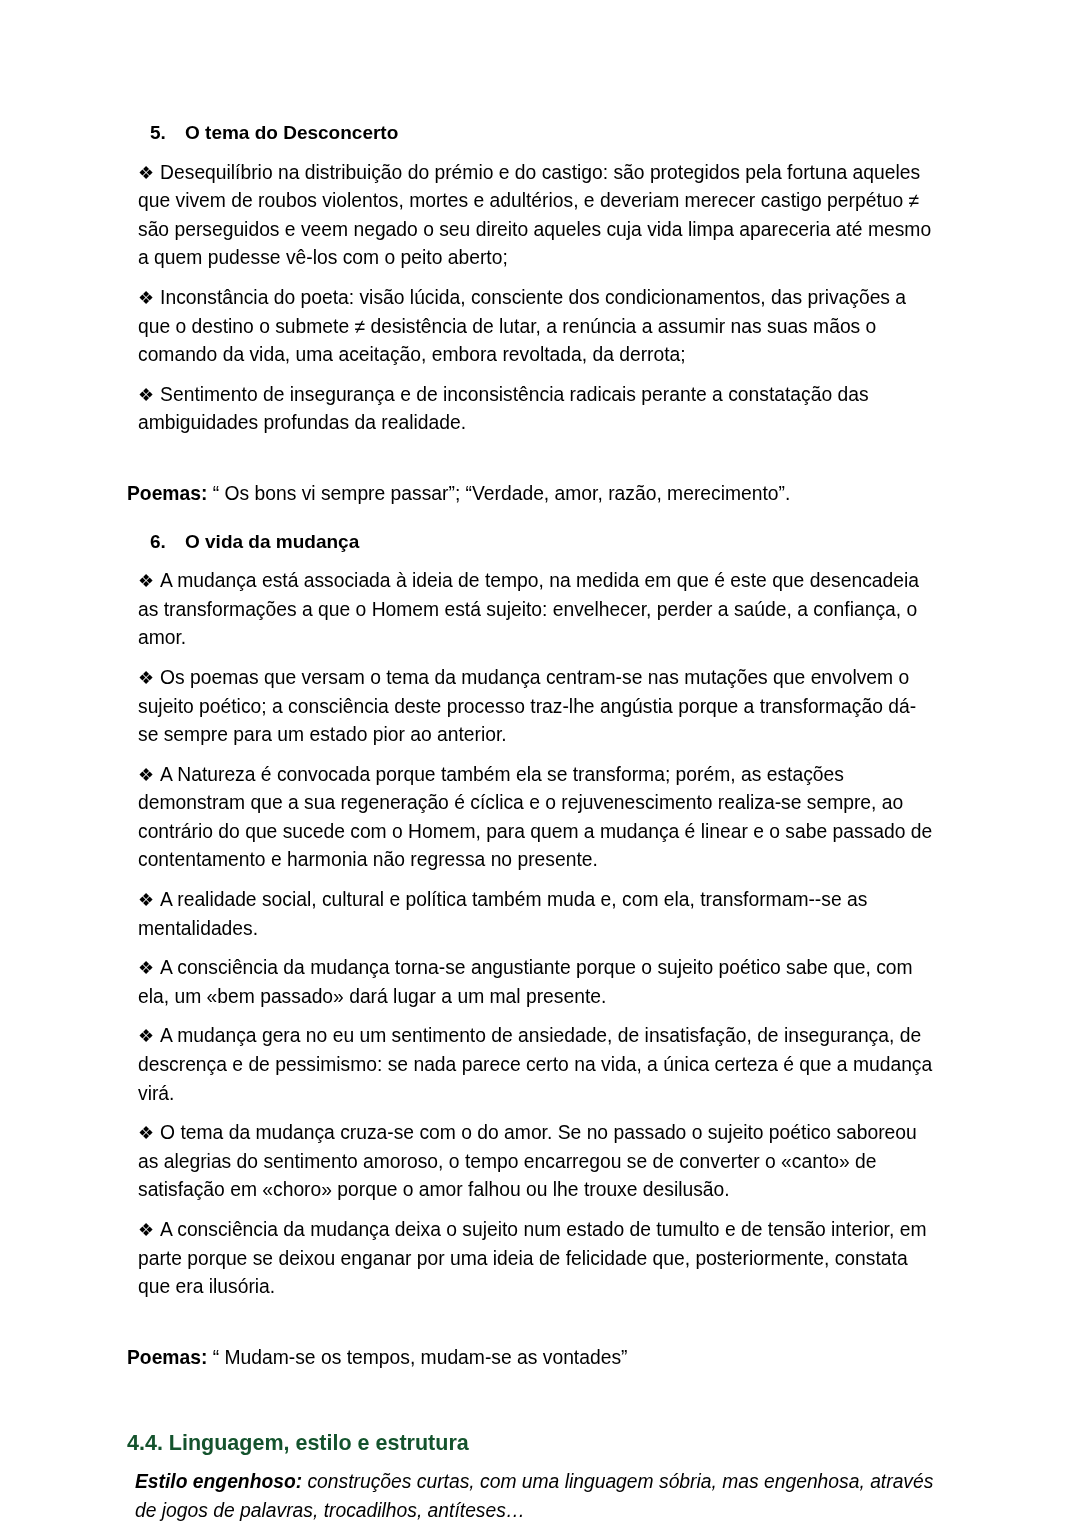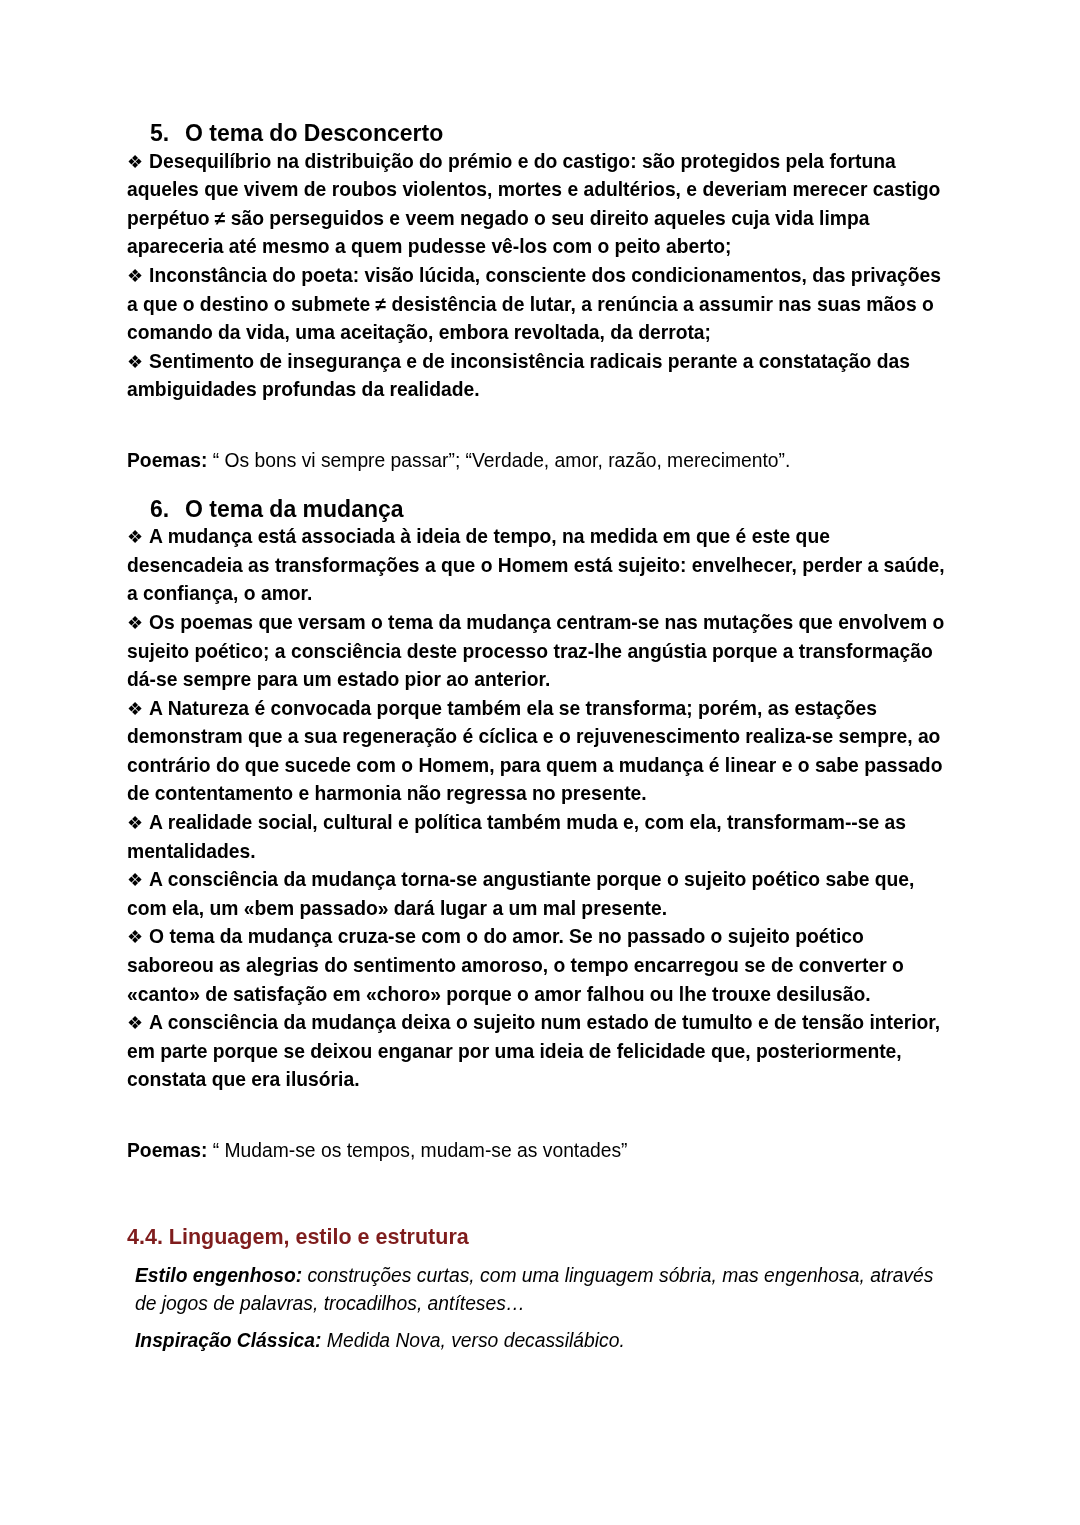--- a/index.html
+++ b/index.html
@@ -15,45 +15,44 @@
     width: 1080px;
     height: 1525px;
     padding: 119px 0 0 127px;
   }
   .content {
     width: 818px;
     font-size: 19.3px;
     line-height: 28.6px;
   }
   .num-heading {
-    font-size: 23px;
+    font-size: 19px;
     line-height: 28.6px;
     font-weight: bold;
     color: #000000;
   }
   .num-heading .num {
     display: inline-block;
     margin-left: 23px;
     width: 35px;
   }
   .bullet {
-    margin: 0;
-    font-weight: bold;
+    margin: 11px;
   }
   .bullet-glyph {
     font-size: 0.93em;
     margin-right: 6px;
   }
   .poemas {
     margin-top: 42px;
     margin-bottom: 19px;
   }
   .poemas .lead, .style-line .lead { font-weight: bold; }
   .sub-heading {
-    color: #7f1d1d;
+    color: #14532d;
     font-size: 21.5px;
     line-height: 30px;
     font-weight: bold;
     margin-top: 56px;
     margin-bottom: 10px;
   }
   .style-line { margin: 8px; font-style: italic; }
 </style>
 </head>
 <body>
@@ -65,27 +64,28 @@
       <h2 class="num-heading"><span class="num">5.</span><span class="ht">O tema do Desconcerto</span></h2>
 
       <p class="bullet"><span class="bullet-glyph">❖</span><span class="bullet-text">Desequilíbrio na distribuição do prémio e do castigo: são protegidos pela fortuna aqueles que vivem de roubos violentos, mortes e adultérios, e deveriam merecer castigo perpétuo ≠ são perseguidos e veem negado o seu direito aqueles cuja vida limpa apareceria até mesmo a quem pudesse vê-los com o peito aberto;</span></p>
       <p class="bullet"><span class="bullet-glyph">❖</span><span class="bullet-text">Inconstância do poeta: visão lúcida, consciente dos condicionamentos, das privações a que o destino o submete ≠ desistência de lutar, a renúncia a assumir nas suas mãos o comando da vida, uma aceitação, embora revoltada, da derrota;</span></p>
       <p class="bullet"><span class="bullet-glyph">❖</span><span class="bullet-text">Sentimento de insegurança e de inconsistência radicais perante a constatação das ambiguidades profundas da realidade.</span></p>
 
       <p class="poemas"><span class="lead">Poemas:</span><span> “ Os bons vi sempre passar”; “Verdade, amor, razão, merecimento”.</span></p>
     </section>
 
     <section>
-      <h2 class="num-heading"><span class="num">6.</span><span class="ht">O tema da mudança</span></h2>
+      <h2 class="num-heading"><span class="num">6.</span><span class="ht">O vida da mudança</span></h2>
 
       <p class="bullet"><span class="bullet-glyph">❖</span><span class="bullet-text">A mudança está associada à ideia de tempo, na medida em que é este que desencadeia as transformações a que o Homem está sujeito: envelhecer, perder a saúde, a confiança, o amor.</span></p>
       <p class="bullet"><span class="bullet-glyph">❖</span><span class="bullet-text">Os poemas que versam o tema da mudança centram-se nas mutações que envolvem o sujeito poético; a consciência deste processo traz-lhe angústia porque a transformação dá-se sempre para um estado pior ao anterior.</span></p>
       <p class="bullet"><span class="bullet-glyph">❖</span><span class="bullet-text">A Natureza é convocada porque também ela se transforma; porém, as estações demonstram que a sua regeneração é cíclica e o rejuvenescimento realiza-se sempre, ao contrário do que sucede com o Homem, para quem a mudança é linear e o sabe passado de contentamento e harmonia não regressa no presente.</span></p>
       <p class="bullet"><span class="bullet-glyph">❖</span><span class="bullet-text">A realidade social, cultural e política também muda e, com ela, transformam--se as mentalidades.</span></p>
       <p class="bullet"><span class="bullet-glyph">❖</span><span class="bullet-text">A consciência da mudança torna-se angustiante porque o sujeito poético sabe que, com ela, um «bem passado» dará lugar a um mal presente.</span></p>
+      <p class="bullet"><span class="bullet-glyph">❖</span><span class="bullet-text">A mudança gera no eu um sentimento de ansiedade, de insatisfação, de insegurança, de descrença e de pessimismo: se nada parece certo na vida, a única certeza é que a mudança virá.</span></p>
       <p class="bullet"><span class="bullet-glyph">❖</span><span class="bullet-text">O tema da mudança cruza-se com o do amor. Se no passado o sujeito poético saboreou as alegrias do sentimento amoroso, o tempo encarregou se de converter o «canto» de satisfação em «choro» porque o amor falhou ou lhe trouxe desilusão.</span></p>
       <p class="bullet"><span class="bullet-glyph">❖</span><span class="bullet-text">A consciência da mudança deixa o sujeito num estado de tumulto e de tensão interior, em parte porque se deixou enganar por uma ideia de felicidade que, posteriormente, constata que era ilusória.</span></p>
 
       <p class="poemas"><span class="lead">Poemas:</span><span> “ Mudam-se os tempos, mudam-se as vontades”</span></p>
     </section>
 
     <h3 class="sub-heading">4.4. Linguagem, estilo e estrutura</h3>
 
     <p class="style-line"><span class="lead">Estilo engenhoso:</span><span> construções curtas, com uma linguagem sóbria, mas engenhosa, através de jogos de palavras, trocadilhos, antíteses…</span></p>
     <p class="style-line"><span class="lead">Inspiração Clássica:</span><span> Medida Nova, verso decassilábico.</span></p>

